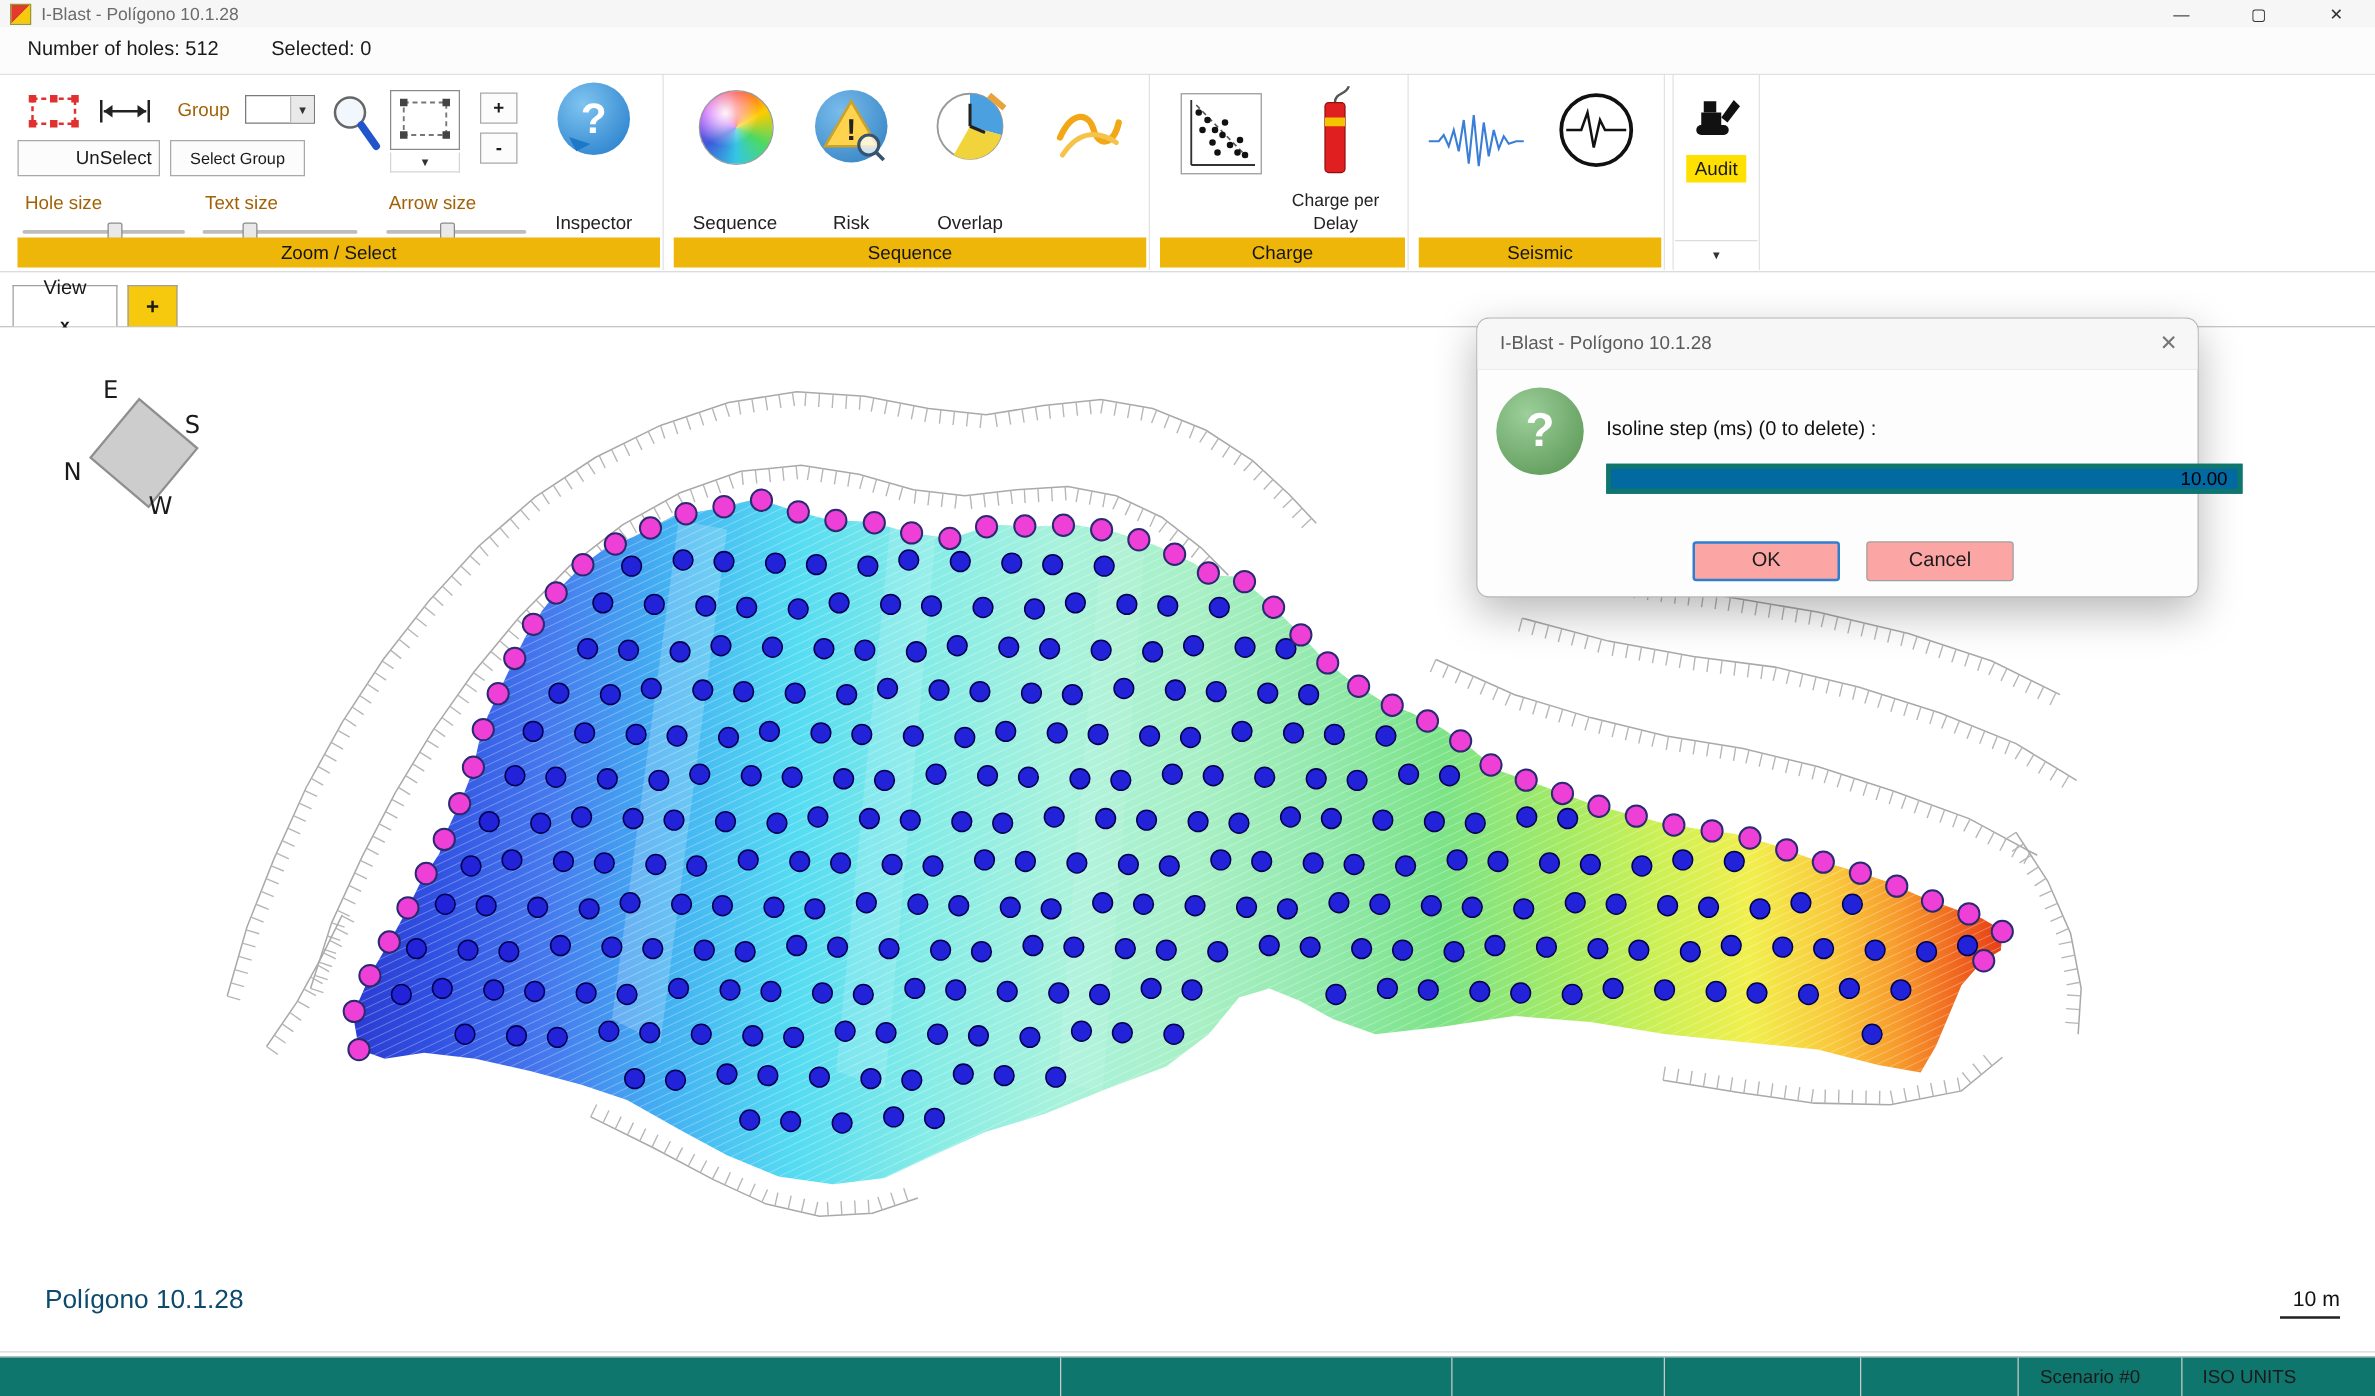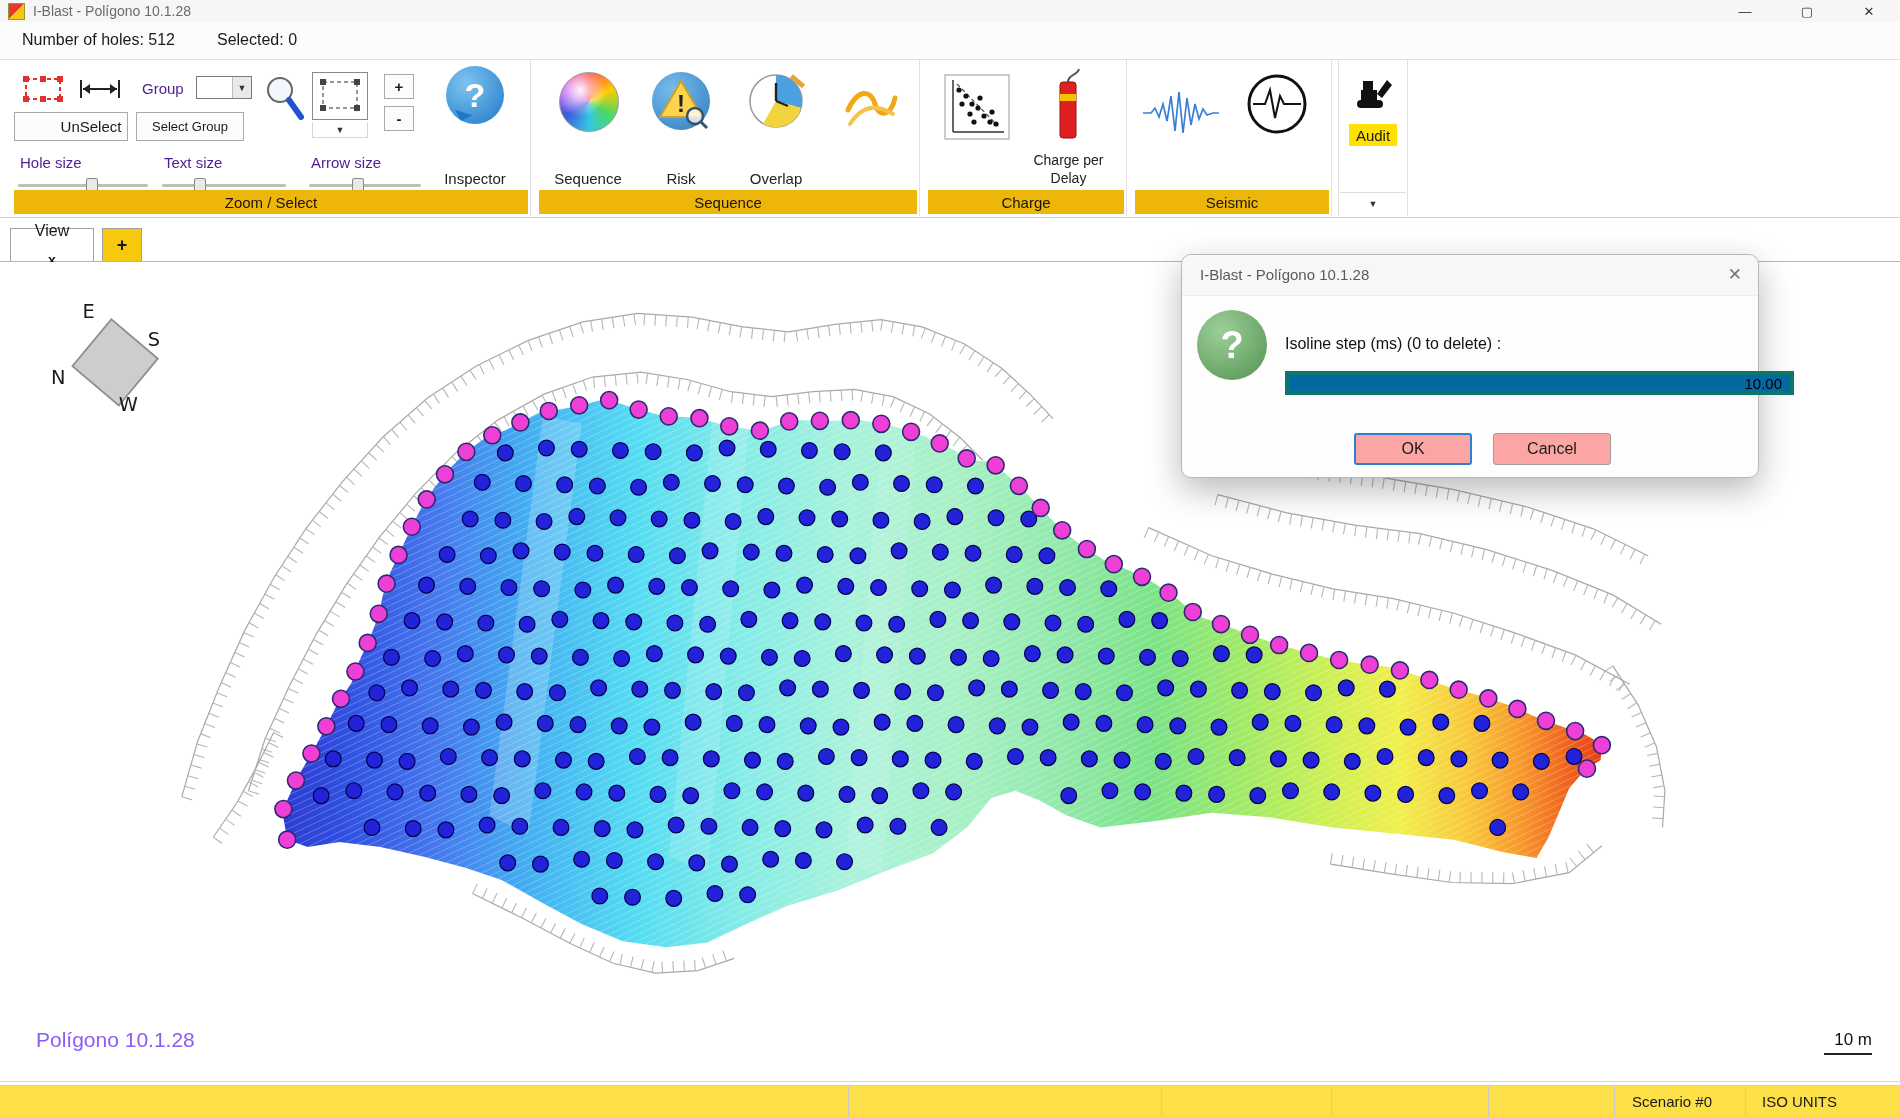--- a/index.html
+++ b/index.html
@@ -24,21 +24,21 @@
   #menus{position:absolute;left:538px;top:5px;display:flex;gap:3px;}
   .menu-item{padding:4px 11px;cursor:default;}
   .menu-item.active{background:#e3eef9;border:1px solid #7d97ad;padding:3px 10px;}
 
   
   #ribbon{position:absolute;left:0;top:60px;width:1900px;height:158px;background:#fff;
           border-bottom:1px solid #cfcfcf;box-sizing:border-box;}
   .rgroup{position:absolute;top:0;height:156px;border-right:1px solid #e2e2e2;}
   .ybar{position:absolute;left:2px;right:2px;bottom:2px;height:24px;background:#eeb609;
         display:flex;align-items:center;justify-content:center;font-size:15px;color:#151515;}
-  .rlabel{position:absolute;font-size:15px;color:#4c1d95;white-space:nowrap;}
+  .rlabel{position:absolute;font-size:15px;color:#a16207;white-space:nowrap;}
   .rbtn{position:absolute;background:#fcfcfc;border:1px solid #a9a9a9;display:flex;
         align-items:center;justify-content:center;font-size:15px;box-sizing:border-box;}
   .bigicon{position:absolute;width:58px;height:58px;border-radius:50%;}
   .biglabel{position:absolute;font-size:15px;text-align:center;color:#222;}
   .slider{position:absolute;height:15px;}
   .slider .track{position:absolute;left:0;right:0;top:6px;height:3px;background:#bdbdbd;border-radius:2px;}
   .slider .thumb{position:absolute;top:0;width:10px;height:15px;background:#e9e9e9;
                  border:1px solid #8a8a8a;border-radius:2px;}
   #combo-group{position:absolute;left:184px;top:16px;width:56px;height:23px;background:#fff;
                border:1px solid #7a7a7a;box-sizing:border-box;}
@@ -73,21 +73,21 @@
   .tab{position:absolute;bottom:0;height:33px;display:flex;align-items:center;justify-content:center;
        border:1px solid #a0a0a0;border-bottom:none;box-sizing:border-box;font-size:16px;flex-direction:column;}
   #tab-view{left:10px;width:84px;background:#fff;gap:12px;}
   #tab-view .close{font-weight:bold;font-size:14px;}
   #tab-add{left:102px;width:40px;background:#f6c80e;font-weight:bold;font-size:18px;}
 
   
   #canvas{position:absolute;left:0;top:262px;width:1900px;height:820px;background:#fff;
           border-bottom:1px solid #d7d7d7;box-sizing:border-box;}
   #cv{position:absolute;left:0;top:0;font-family:"DejaVu Sans",sans-serif;}
-  #canvas-caption{position:absolute;left:36px;top:766px;font-size:21px;color:#8b5cf6;}
+  #canvas-caption{position:absolute;left:36px;top:766px;font-size:21px;color:#0c4a6e;}
   #scalebar{position:absolute;right:28px;top:768px;text-align:right;font-size:17px;color:#111;}
   #scalebar .line{width:48px;height:0;border-top:2px solid #222;margin:3px 0 0 auto;}
 
   
   #dialog{position:absolute;left:1181px;top:254px;width:576px;height:222px;background:#fdfdfd;
           border:1px solid #b8b8b8;border-radius:10px;box-shadow:0 12px 34px rgba(0,0,0,.28);z-index:20;}
   #dialog-titlebar{position:absolute;left:0;top:0;right:0;height:40px;background:#f7f7f7;
           border-bottom:1px solid #ececec;border-radius:10px 10px 0 0;}
   #dialog-title{position:absolute;left:18px;top:11px;font-size:15px;color:#5a5a5a;}
   #dialog-close{position:absolute;right:16px;top:9px;font-size:17px;color:#777;cursor:default;}
@@ -97,21 +97,21 @@
   #dialog-prompt{position:absolute;left:103px;top:80px;font-size:16px;color:#111;}
   #dialog-input{position:absolute;left:103px;top:116px;width:509px;height:24px;border:4px solid #0f766e;
           font-size:15px;text-align:right;padding-right:8px;box-sizing:border-box;
           font-family:"Liberation Sans",sans-serif;background:#0369a1;}
   .dlg-btn{position:absolute;top:178px;width:118px;height:32px;background:#fca5a5;font-size:16px;
           display:flex;align-items:center;justify-content:center;border-radius:3px;box-sizing:border-box;}
   #dialog-ok{left:172px;border:2px solid #2f7fd0;}
   #dialog-cancel{left:311px;border:1px solid #9f9f9f;}
 
   
-  #statusbar{position:absolute;left:0;top:1085px;width:1900px;height:32px;background:#fde047;
+  #statusbar{position:absolute;left:0;top:1085px;width:1900px;height:32px;background:#0f766e;
              border-top:1px solid #d0d0d0;box-sizing:border-box;font-size:15px;}
   .sep{position:absolute;top:0;bottom:0;width:0;border-left:1px solid #c9c9c9;}
   #status-scenario{position:absolute;left:1632px;top:7px;}
   #status-units{position:absolute;left:1762px;top:7px;}
 </style>
 </head>
 <body>
 
 <div id="app">
 

